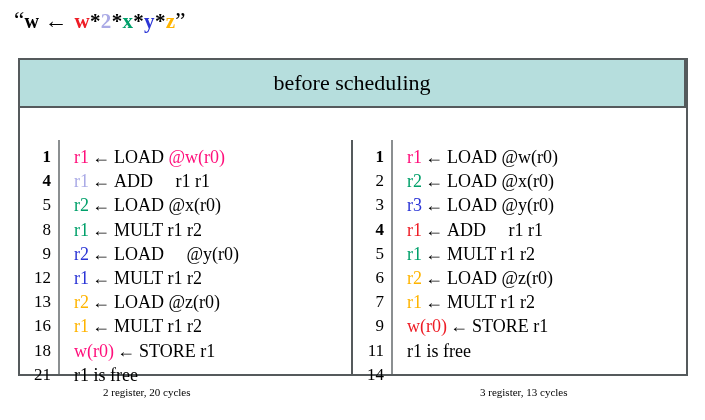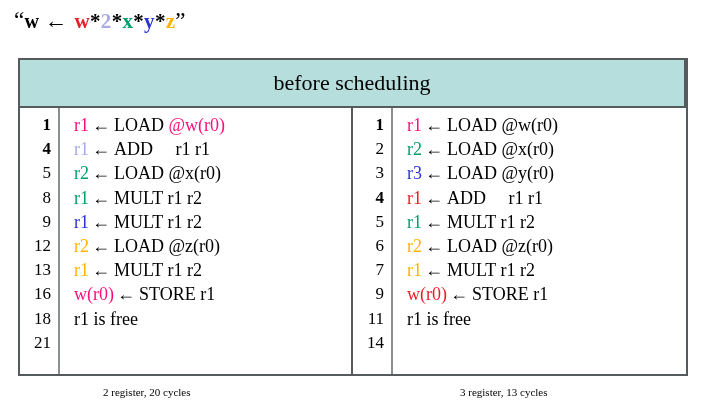--- a/index.html
+++ b/index.html
@@ -50,20 +50,21 @@
     position: absolute;
     left: 18px;
     top: 58px;
     width: 670px;
     height: 318px;
     border: 2px solid #555a5c;
     box-sizing: border-box;
     display: flex;
     flex-direction: column;
     background: #ffffff;
+    gap: 32px;
   }
   .header-row {
     display: flex;
     height: 46px;
     background: #b6dedd;
     border-bottom: 2px solid #555a5c;
     flex: 0 0 46px;
   }
   .header-cell {
     flex: 1 1 50%;
@@ -128,21 +129,21 @@
   .ins .sp { padding-left: 18px; }
 
   
   .caption {
     position: absolute;
     top: 386px;
     font-size: 11px;
     white-space: nowrap;
   }
   #caption-left  { left: 103px; }
-  #caption-right { left: 460px; }
+  #caption-right { left: 480px; }
 </style>
 </head>
 <body>
 
 <div id="title-line">
   <span class="q">“</span><span class="var">w</span><span class="arrow">←</span><span id="title-tokens"><span class="op" style="color: rgb(238, 28, 37);">w</span><span class="op" style="color: rgb(0, 0, 0);">*</span><span class="op" style="color: rgb(170, 170, 230);">2</span><span class="op" style="color: rgb(0, 0, 0);">*</span><span class="op" style="color: rgb(0, 160, 106);">x</span><span class="op" style="color: rgb(0, 0, 0);">*</span><span class="op" style="color: rgb(43, 53, 214);">y</span><span class="op" style="color: rgb(0, 0, 0);">*</span><span class="op" style="color: rgb(255, 180, 0);">z</span></span><span class="q">”</span>
 </div>
 
 <div id="sched-table">
 
@@ -162,20 +163,21 @@
           <div class="ln">13</div>
           <div class="ln">16</div>
           <div class="ln">18</div>
           <div class="ln">21</div>
         </div>
       <div class="instr-col" id="ins-0">
           <div class="ins"><span style="color: rgb(255, 15, 123);">r1</span><span class="arw">←</span><span>LOAD</span><span class="" style="color: rgb(255, 15, 123);"> @w(r0)</span></div>
           <div class="ins"><span style="color: rgb(170, 170, 230);">r1</span><span class="arw">←</span><span>ADD</span><span class="sp" style="color: rgb(0, 0, 0);"> r1 r1</span></div>
           <div class="ins"><span style="color: rgb(0, 160, 106);">r2</span><span class="arw">←</span><span>LOAD</span><span class="" style="color: rgb(0, 0, 0);"> @x(r0)</span></div>
           <div class="ins"><span style="color: rgb(0, 160, 106);">r1</span><span class="arw">←</span><span>MULT</span><span class="" style="color: rgb(0, 0, 0);"> r1 r2</span></div>
+          <div class="ins"><span style="color: rgb(43, 53, 214);">r2</span><span class="arw">←</span><span>LOAD</span><span class="sp" style="color: rgb(0, 0, 0);"> @y(r0)</span></div>
           <div class="ins"><span style="color: rgb(43, 53, 214);">r1</span><span class="arw">←</span><span>MULT</span><span class="" style="color: rgb(0, 0, 0);"> r1 r2</span></div>
           <div class="ins"><span style="color: rgb(255, 180, 0);">r2</span><span class="arw">←</span><span>LOAD</span><span class="" style="color: rgb(0, 0, 0);"> @z(r0)</span></div>
           <div class="ins"><span style="color: rgb(255, 180, 0);">r1</span><span class="arw">←</span><span>MULT</span><span class="" style="color: rgb(0, 0, 0);"> r1 r2</span></div>
           <div class="ins"><span style="color: rgb(255, 15, 123);">w(r0)</span><span class="arw">←</span><span>STORE</span><span class="" style="color: rgb(0, 0, 0);"> r1</span></div>
           <div class="ins"><span>r1 is free</span></div>
         </div>
     </div>
     <div class="panel">
       <div class="lineno-col" id="ln-1">
           <div class="ln b">1</div>

